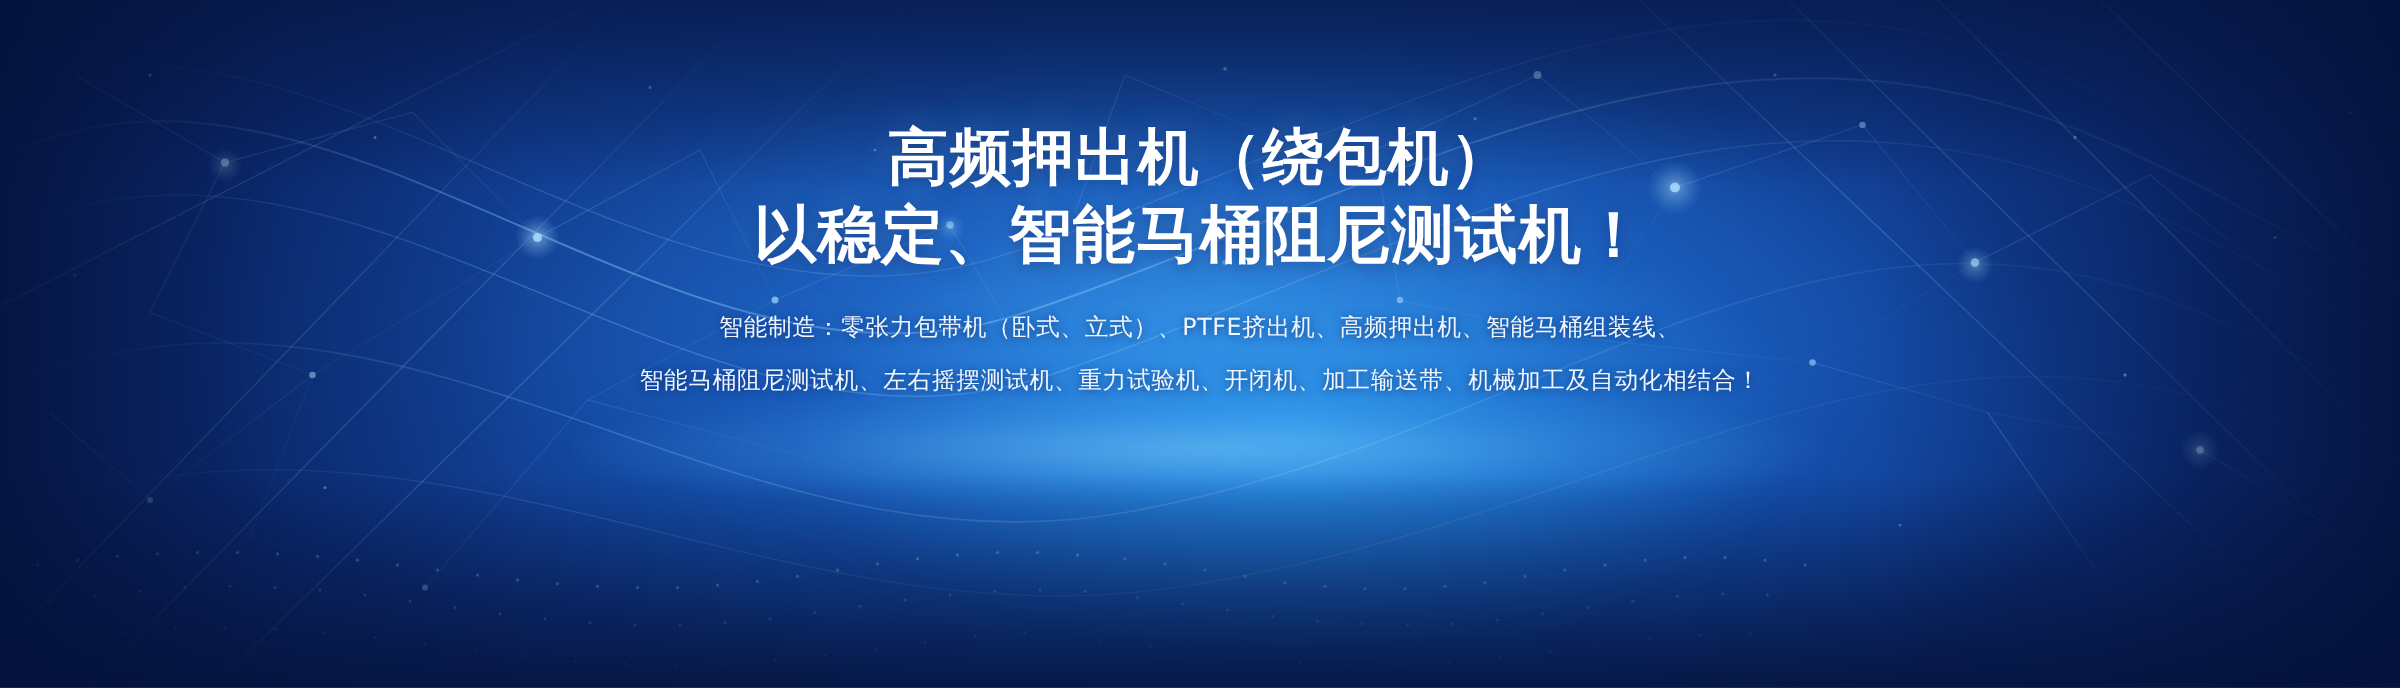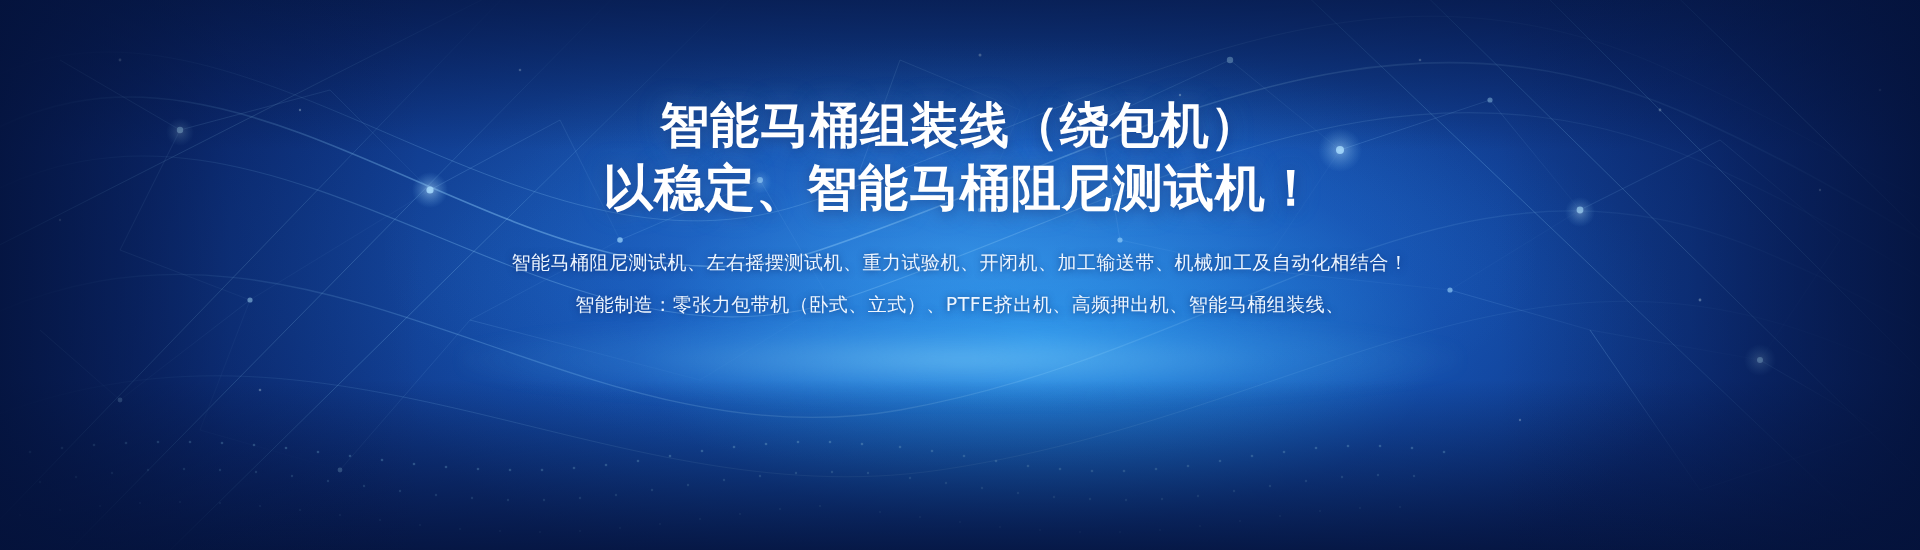--- a/index.html
+++ b/index.html
@@ -304,22 +304,22 @@
   </svg>
 
   <div class="glow-band"></div>
   <div class="vig-t"></div>
   <div class="vig-b"></div>
   <div class="vig-l"></div>
   <div class="vig-r"></div>
 
   <div class="content">
     <div class="title-wrap">
-      <div class="title-line">智能马桶组装线（绕包机）</div>
+      <div class="title-line">高频押出机（绕包机）</div>
       <div class="title-line l2">以稳定、智能马桶阻尼测试机！</div>
     </div>
     <div class="sub-wrap">
+      <div class="sub-line">智能制造：零张力包带机（卧式、立式）、PTFE挤出机、高频押出机、智能马桶组装线、</div>
       <div class="sub-line">智能马桶阻尼测试机、左右摇摆测试机、重力试验机、开闭机、加工输送带、机械加工及自动化相结合！</div>
-      <div class="sub-line">智能制造：零张力包带机（卧式、立式）、PTFE挤出机、高频押出机、智能马桶组装线、</div>
     </div>
   </div>
 
 </div>
 
 </body></html>

